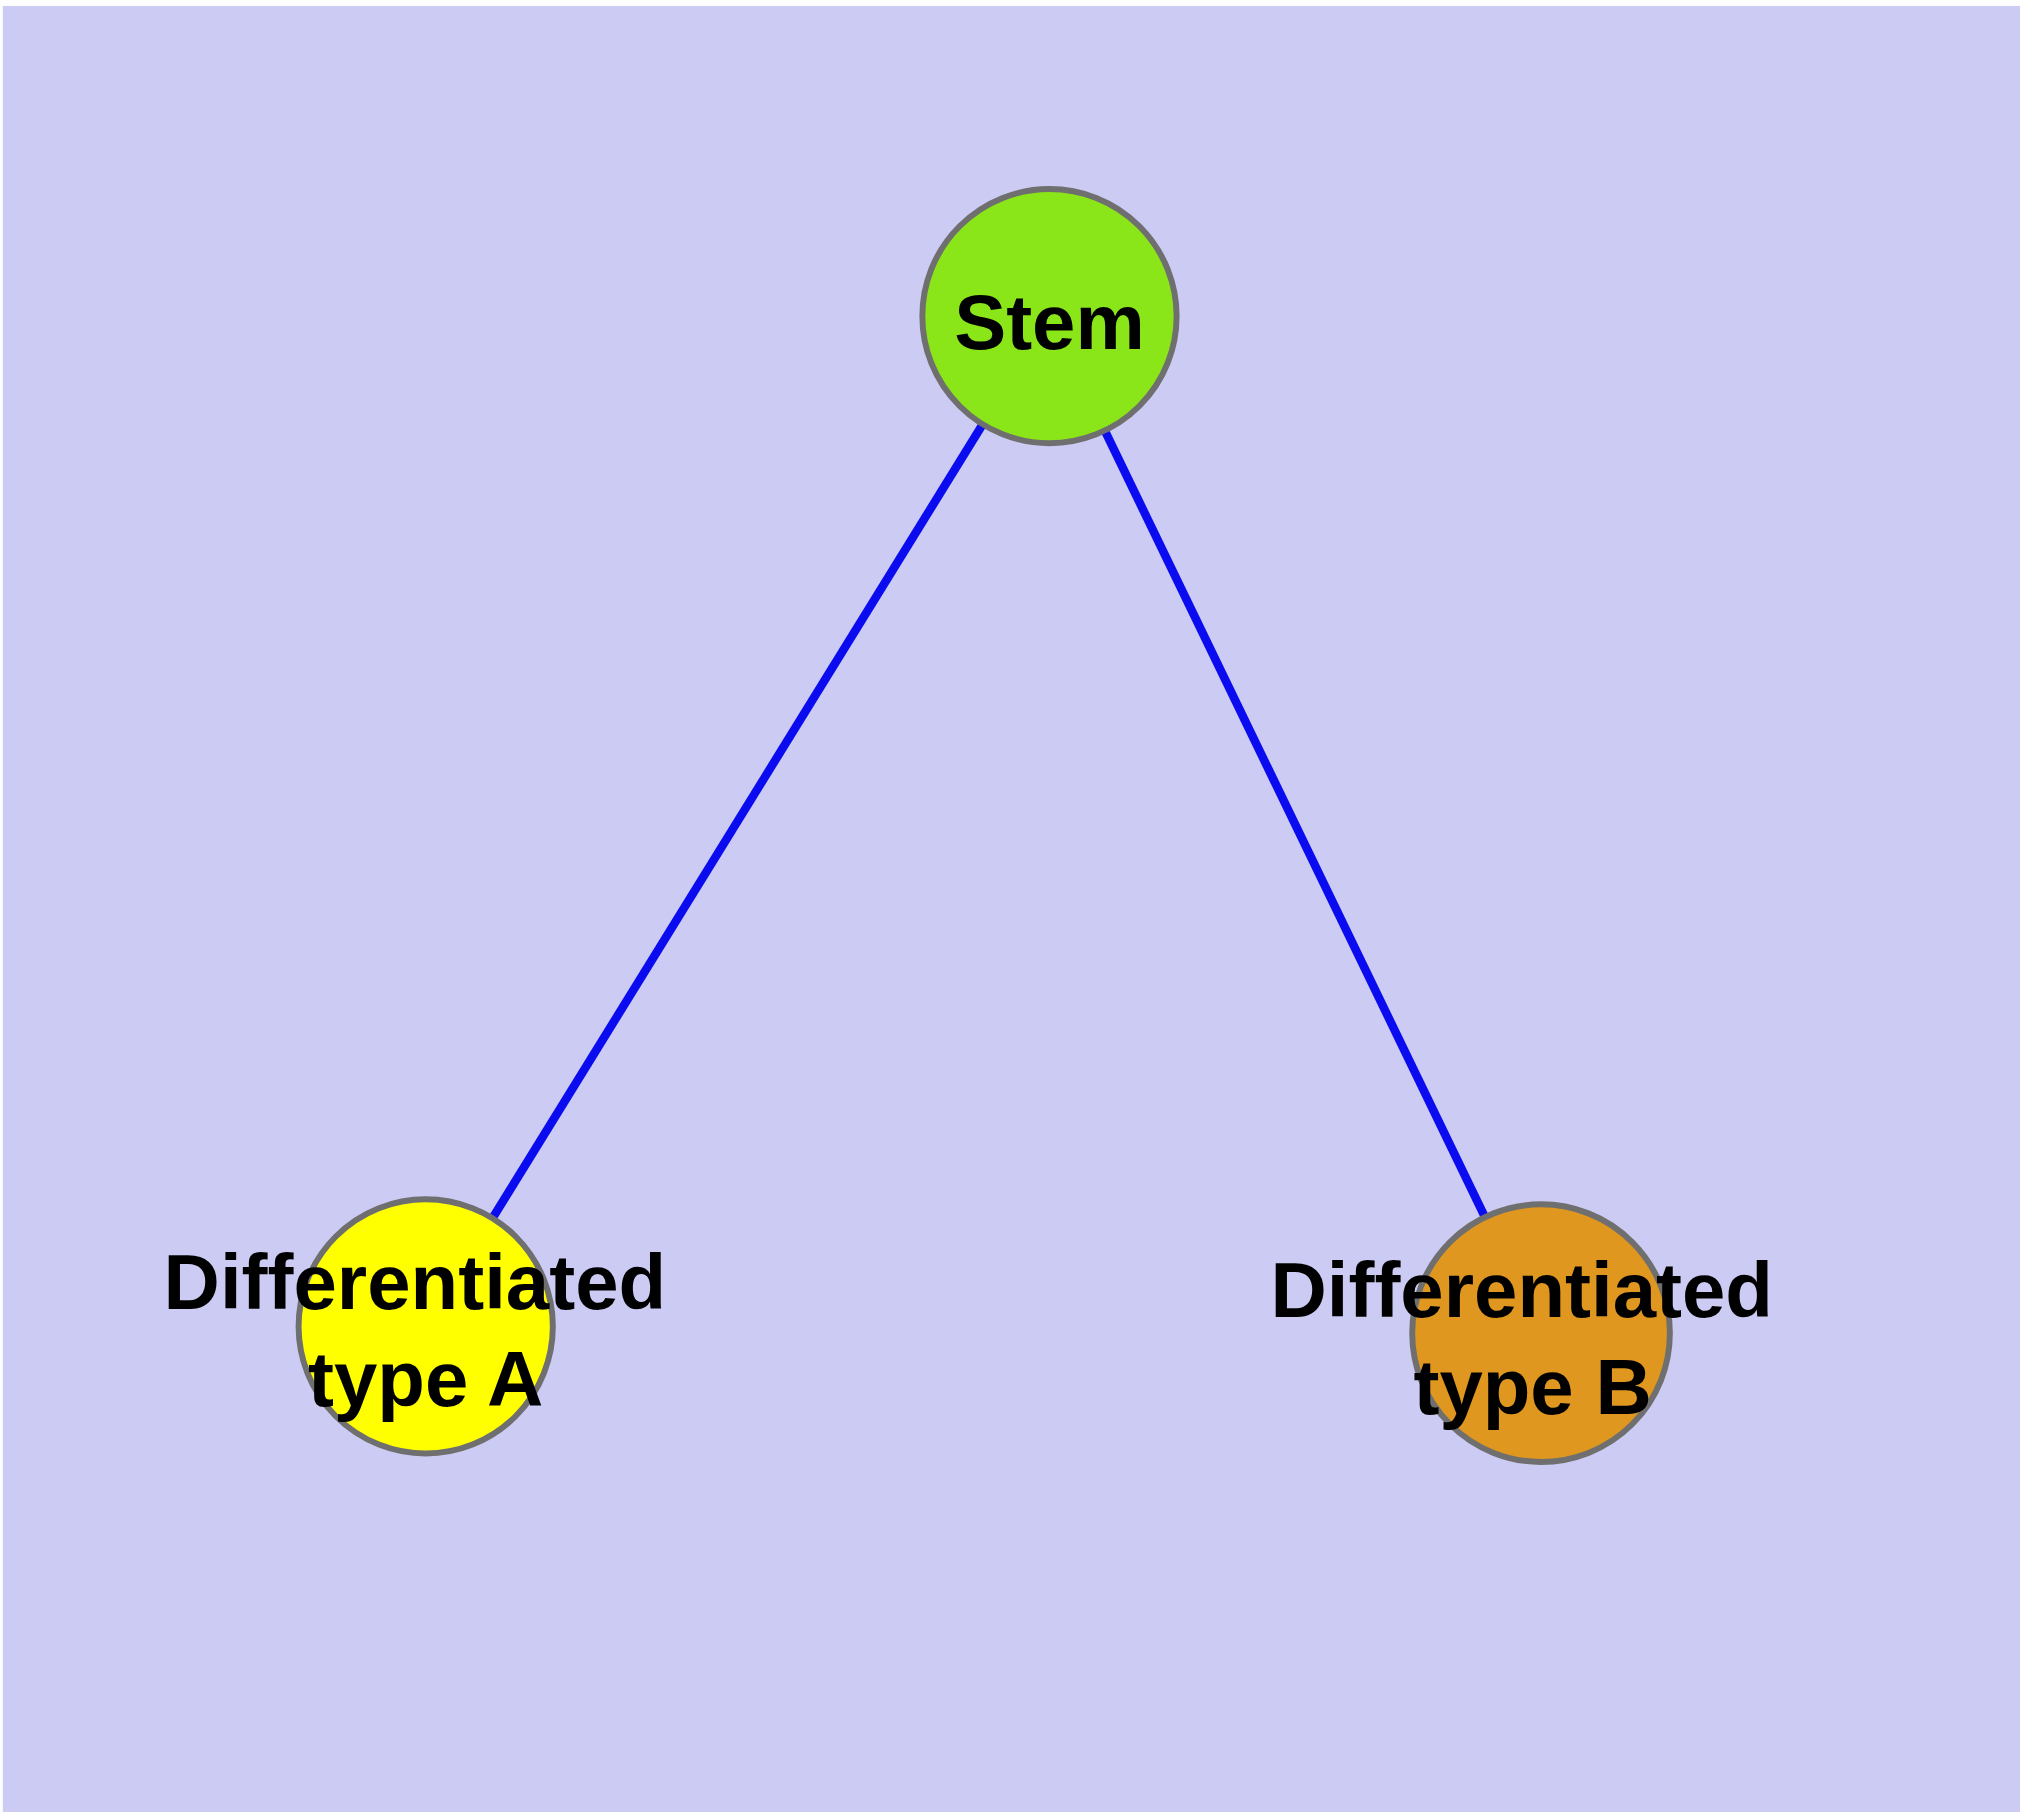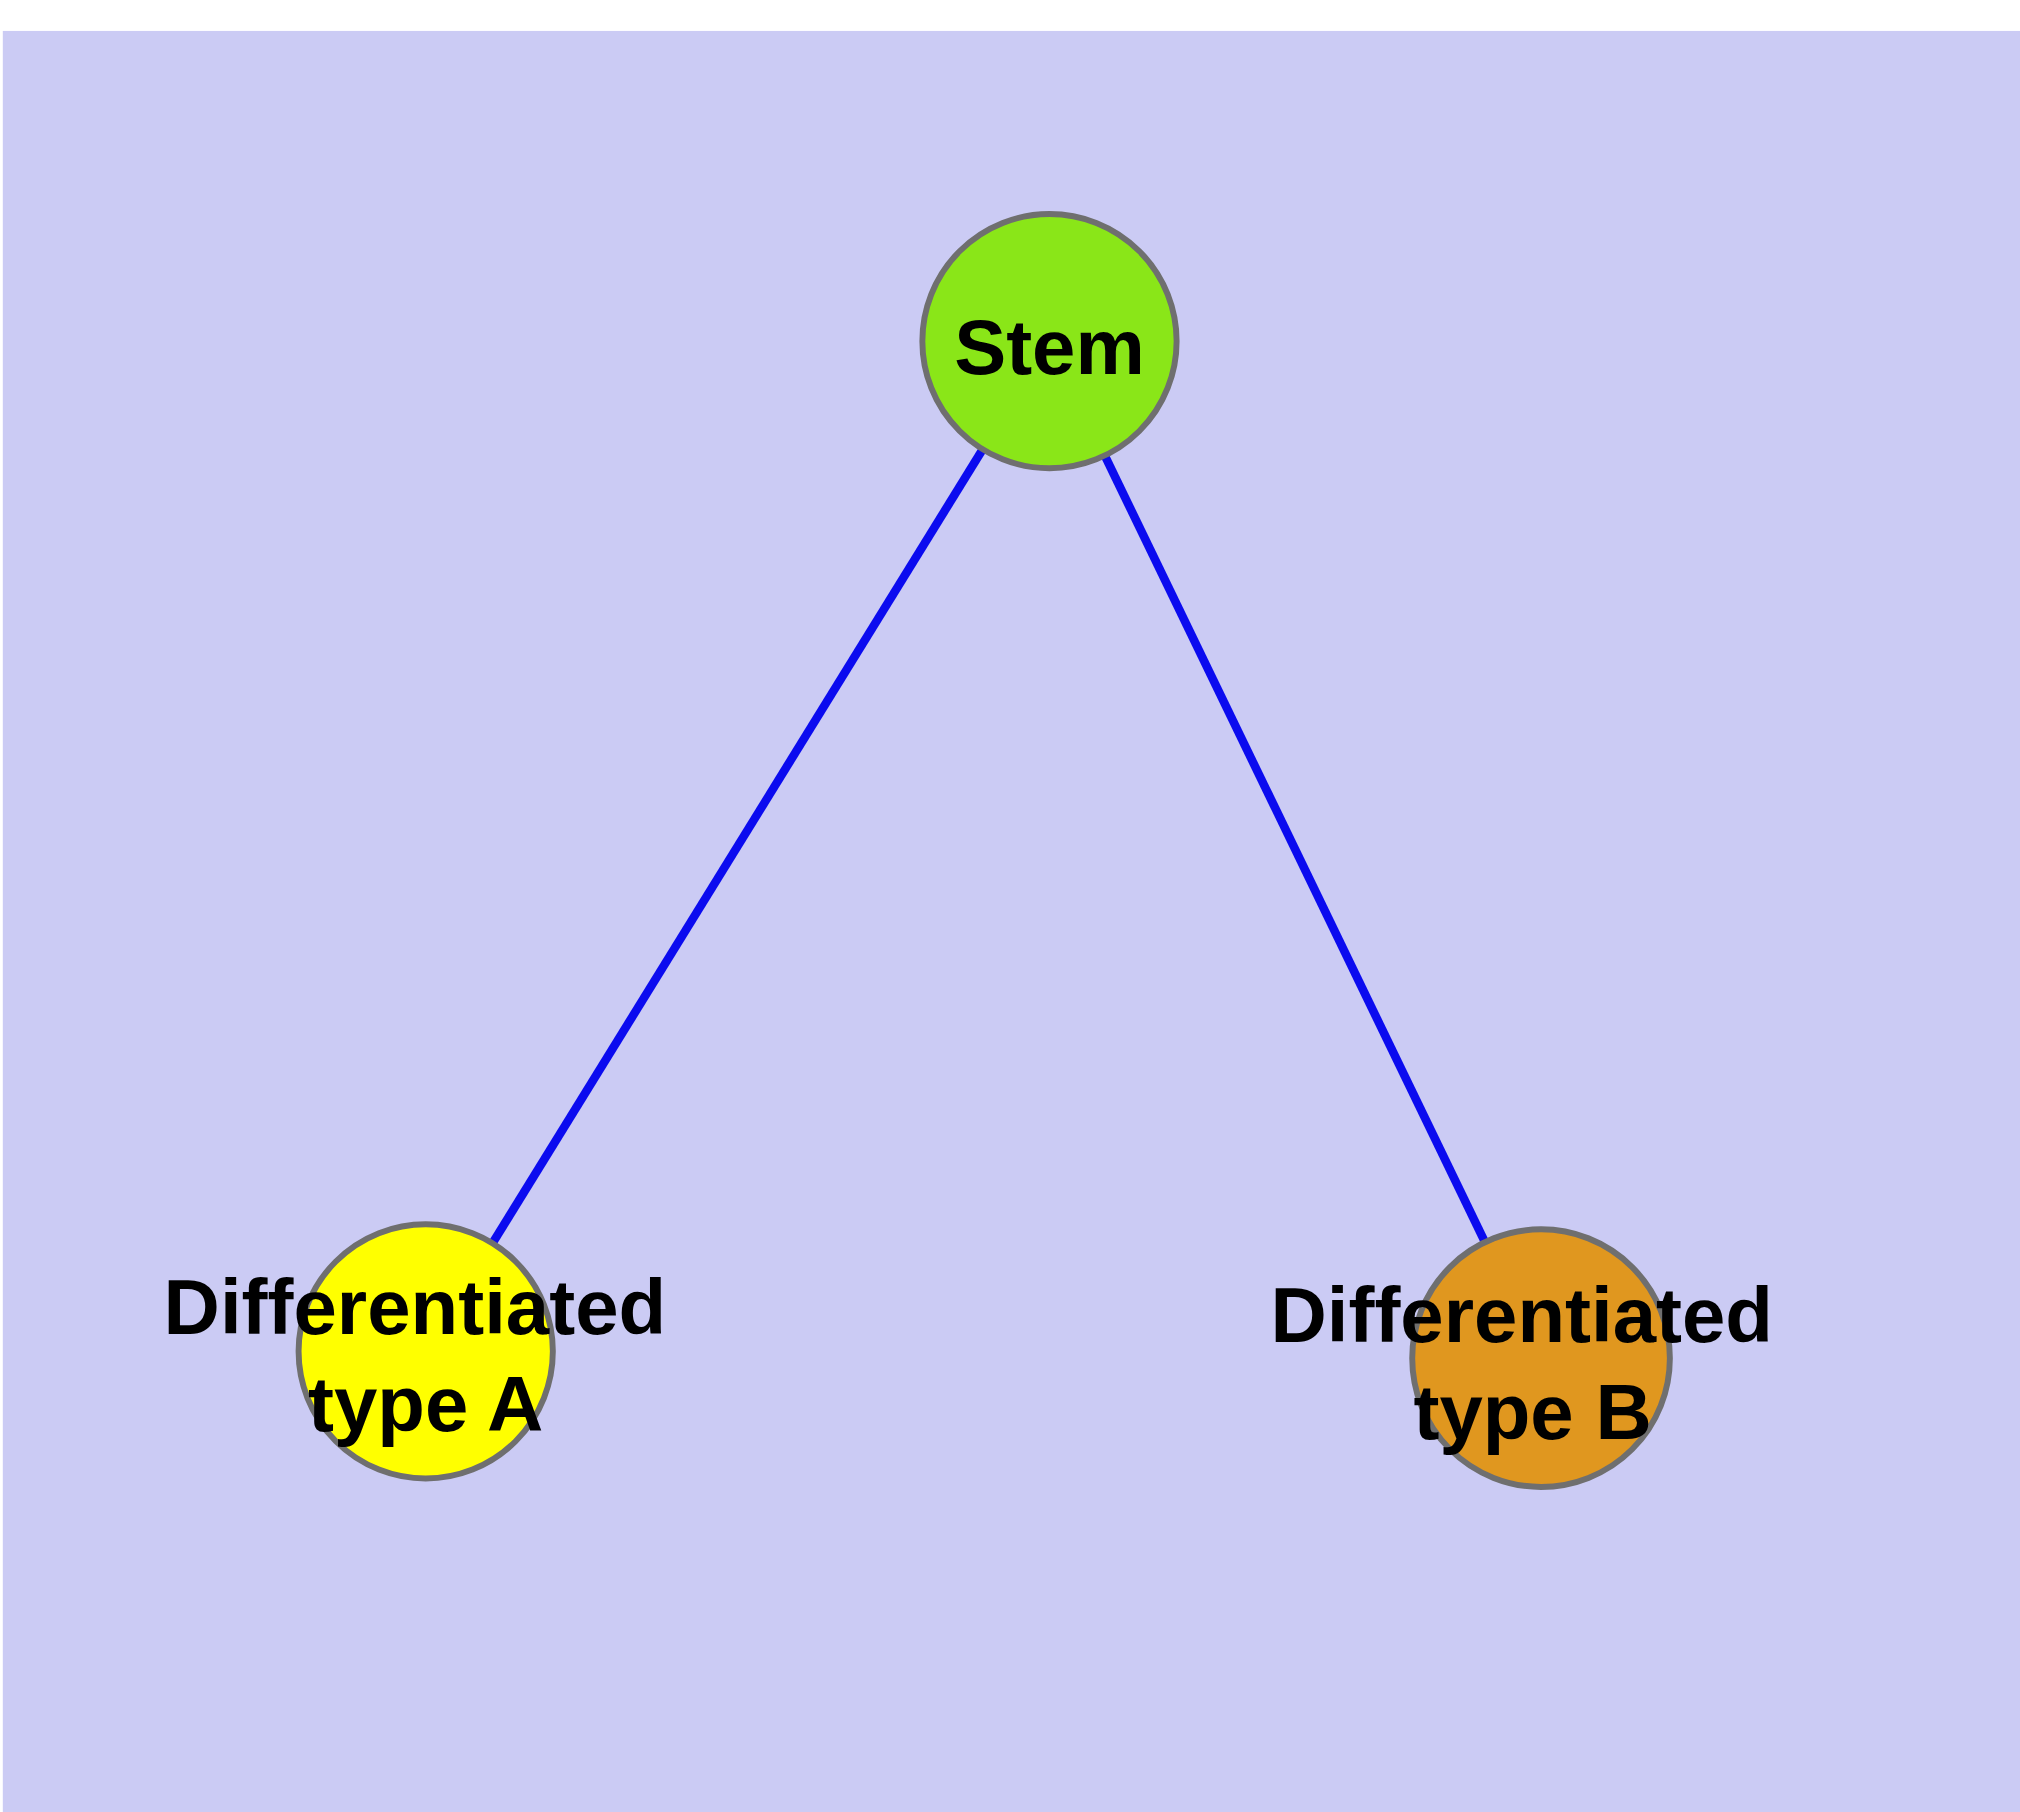--- a/index.html
+++ b/index.html
@@ -7,21 +7,20 @@
     padding: 0;
     background: #ffffff;
     width: 2021px;
     height: 1812px;
     overflow: hidden;
   }
   .stage {
     position: relative;
     width: 2021px;
     height: 1366px;
-    margin-top: 25px;
   }
   svg {
     display: block;
     width: 2021px;
     height: 1812px;
   }
   .node-circle {
     stroke-width: 7px;
   }
   .edge-line {

